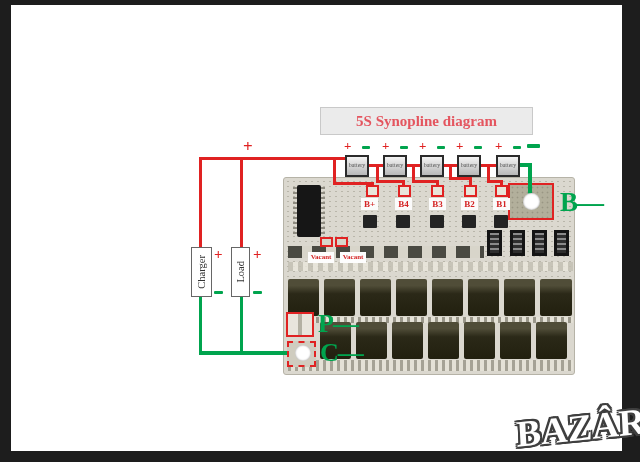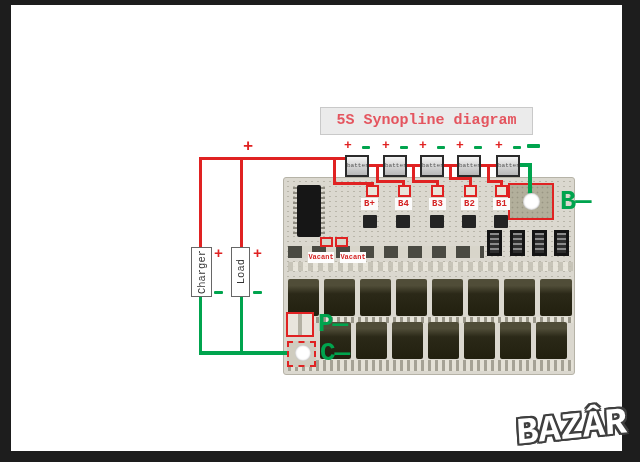--- a/index.html
+++ b/index.html
@@ -1,17 +1,17 @@
 <!DOCTYPE html>
 <html><head>
 <meta charset="utf-8">
 <style>
   html,body{margin:0;padding:0;background:#000;}
   #frame{position:relative;width:640px;height:462px;background:#1d1d1d;overflow:hidden;
-         font-family:Liberation Mono, monospace;}
+         font-family:Liberation Serif, serif;}
   .abs{position:absolute;}
   #canvas{left:11px;top:5px;width:611px;height:446px;background:#ffffff;}
   
   .wr{position:absolute;background:#e02222;z-index:4;}
   .wg{position:absolute;background:#00a44e;z-index:4;}
   .plus{position:absolute;color:#e02222;font-weight:bold;z-index:5;line-height:1;}
   .minus-dash{position:absolute;background:#00a44e;z-index:5;border-radius:1px;}
   
   #title-box{left:320px;top:107px;width:211px;height:26px;background:#ebebeb;border:1px solid #c9c9c9;
              color:#e4555f;font-size:15px;font-weight:bold;text-align:center;line-height:26px;z-index:2;}

